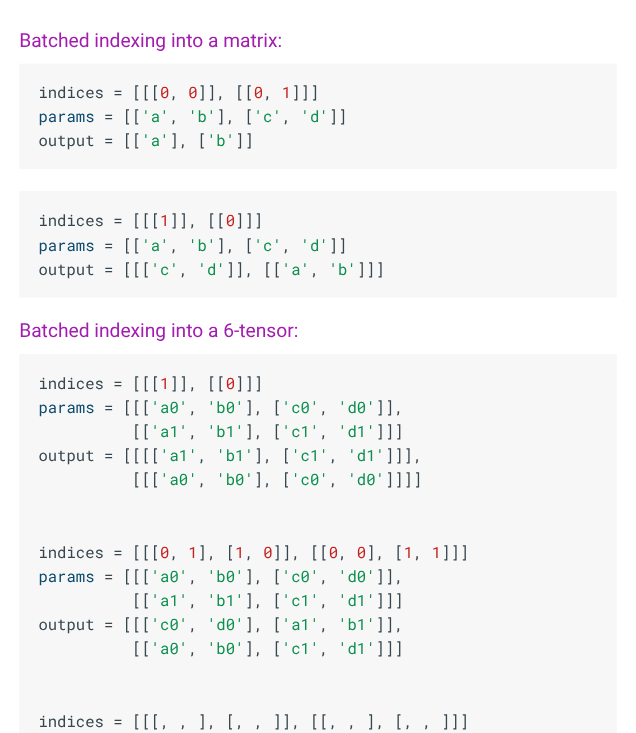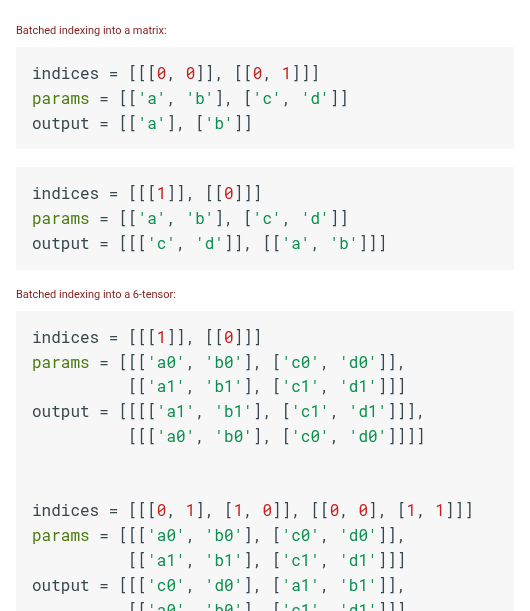--- a/index.html
+++ b/index.html
@@ -7,35 +7,35 @@
     padding: 16px;
     font-family: Roboto, "Helvetica Neue", Arial, sans-serif;
     font-size: 14px;
     color: #212121;
     background: #fff;
     width: 530px;
     box-sizing: border-box;
   }
   .desc {
     margin: 8px 0 10px 0;
-    font-size: 11px;
-    color: #7f1d1d;
+    font-size: 16px;
+    color: #a21caf;
   }
   pre.code {
     background: #f7f7f7;
     padding: 14px 16px;
     margin: 0 0 18px 0;
     font-family: "Roboto Mono", Consolas, Menlo, monospace;
-    font-size: 16px;
+    font-size: 13px;
     line-height: 1.55;
     color: #37474f;
     overflow-x: auto;
     white-space: pre;
   }
-  .tok-kw { color: #4d7c0f; }
+  .tok-kw { color: #0c4a6e; }
   .tok-num { color: #c5221f; }
   .tok-str { color: #0d904f; }
 </style>
 </head>
 <body>
 
 <div id="root">
     <p class="desc">Batched indexing into a matrix:</p>
     <pre class="code">indices = [[[<span class="tok-num">0</span>, <span class="tok-num">0</span>]], [[<span class="tok-num">0</span>, <span class="tok-num">1</span>]]]
 <span class="tok-kw">params</span> = [[<span class="tok-str">'a'</span>, <span class="tok-str">'b'</span>], [<span class="tok-str">'c'</span>, <span class="tok-str">'d'</span>]]

